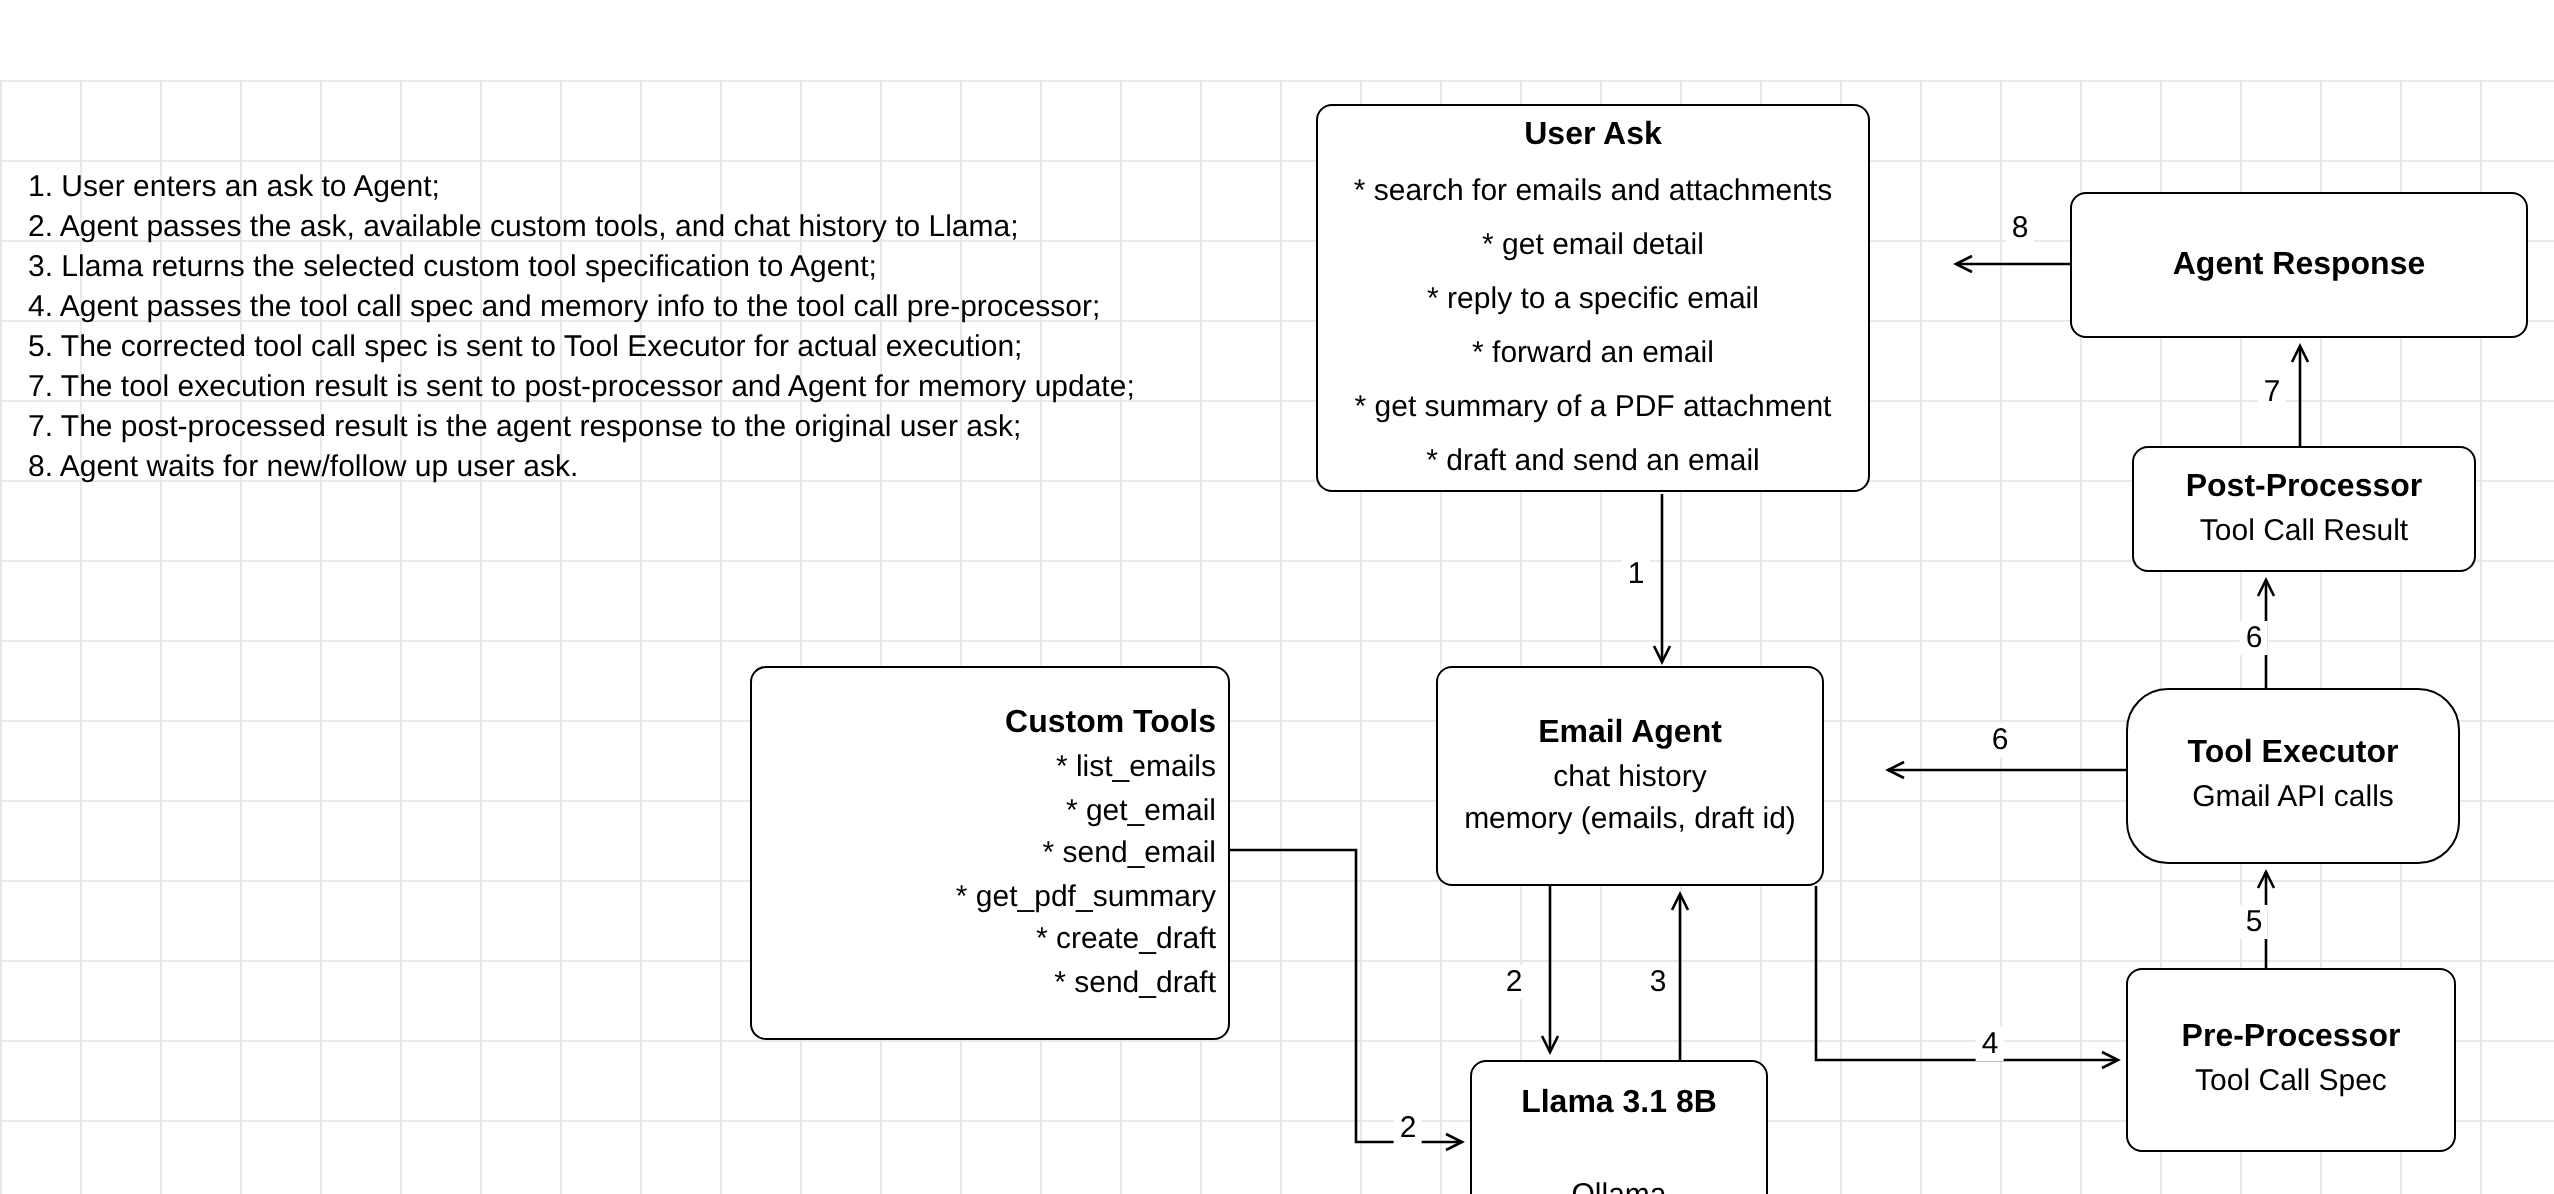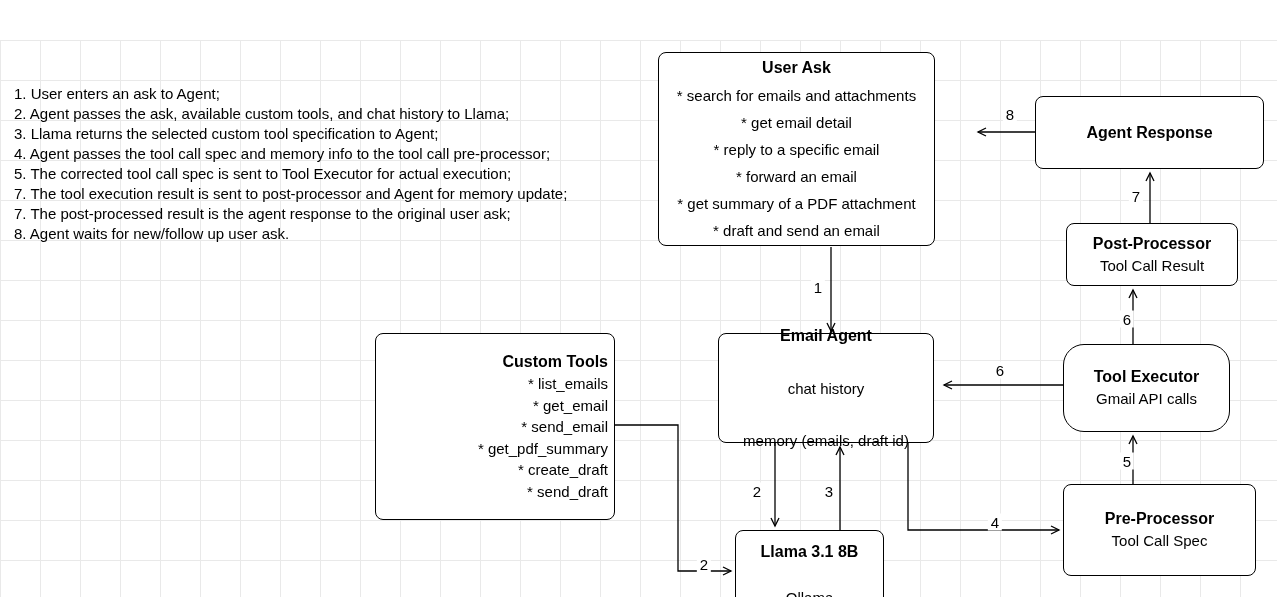--- a/index.html
+++ b/index.html
@@ -50,22 +50,22 @@
     padding: 4px 6px;
   }
   .node-title { font-weight: bold; font-size: 16px; line-height: 22px; }
   .node-line  { font-size: 15px; line-height: 21.5px; }
 
   
   #node-user-ask       { left: 658px;  top: 12px;  width: 277px; height: 194px; justify-content: space-between; }
   #node-agent-response { left: 1035px; top: 56px;  width: 229px; height: 73px;  }
   #node-post-processor { left: 1066px; top: 183px; width: 172px; height: 63px;  }
   #node-tool-executor  { left: 1063px; top: 304px; width: 167px; height: 88px; border-radius: 21px;  }
-  #node-pre-processor  { left: 1063px; top: 444px; width: 193px; height: 92px;  }
-  #node-email-agent    { left: 718px;  top: 293px; width: 216px; height: 110px; gap: 31px; }
+  #node-pre-processor  { left: 1063px; top: 444px; width: 165px; height: 92px;  }
+  #node-email-agent    { left: 718px;  top: 293px; width: 194px; height: 110px; }
   #node-custom-tools   { left: 375px;  top: 293px; width: 240px; height: 187px; align-items: flex-end; }
   #node-llama          { left: 735px;  top: 490px; width: 149px; height: 90px; gap: 24px;  }
 
   .edge-label {
     position: absolute;
     transform: translate(-50%, -50%);
     background: #ffffff;
     font-size: 15px;
     line-height: 17px;
     padding: 0 3px;

